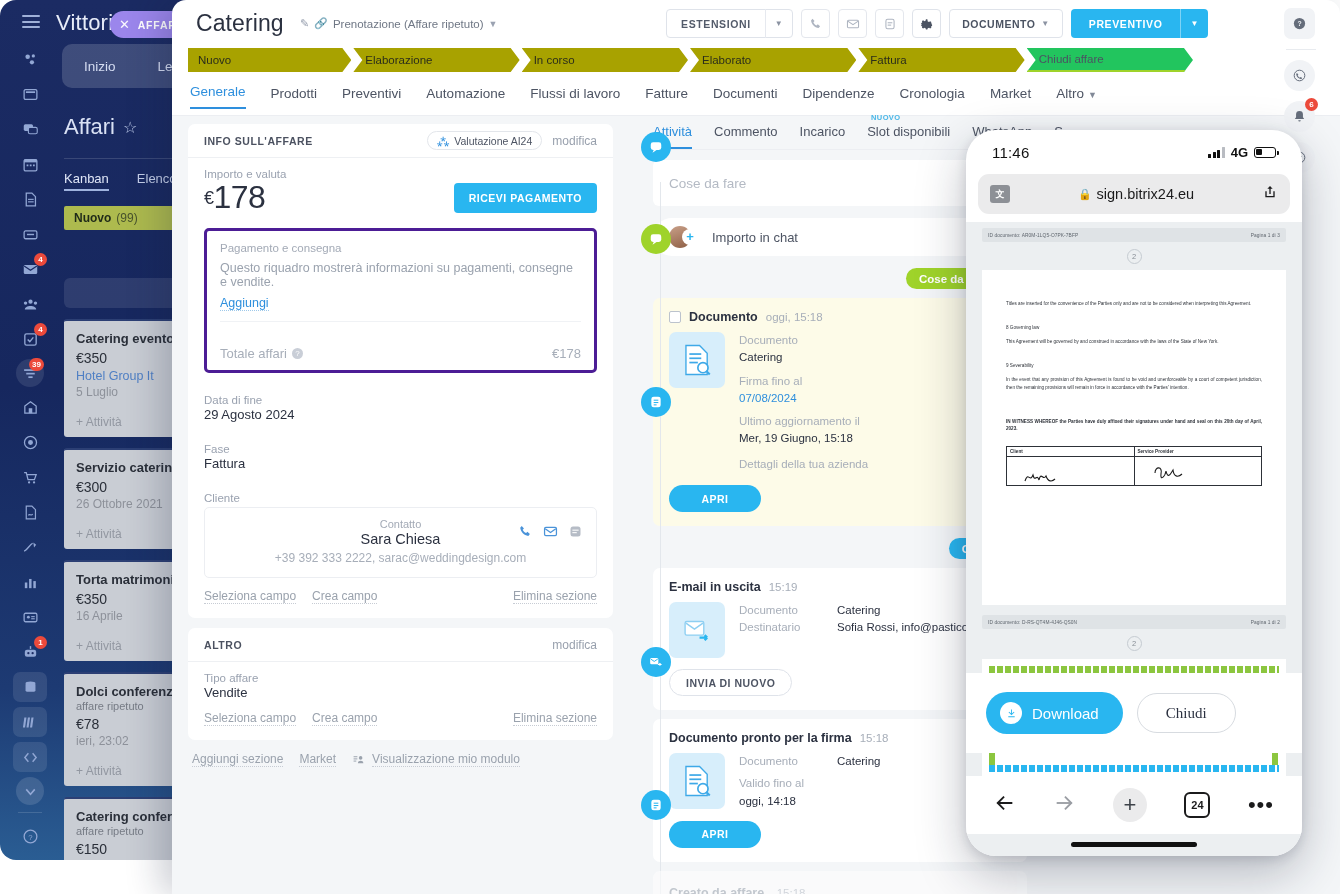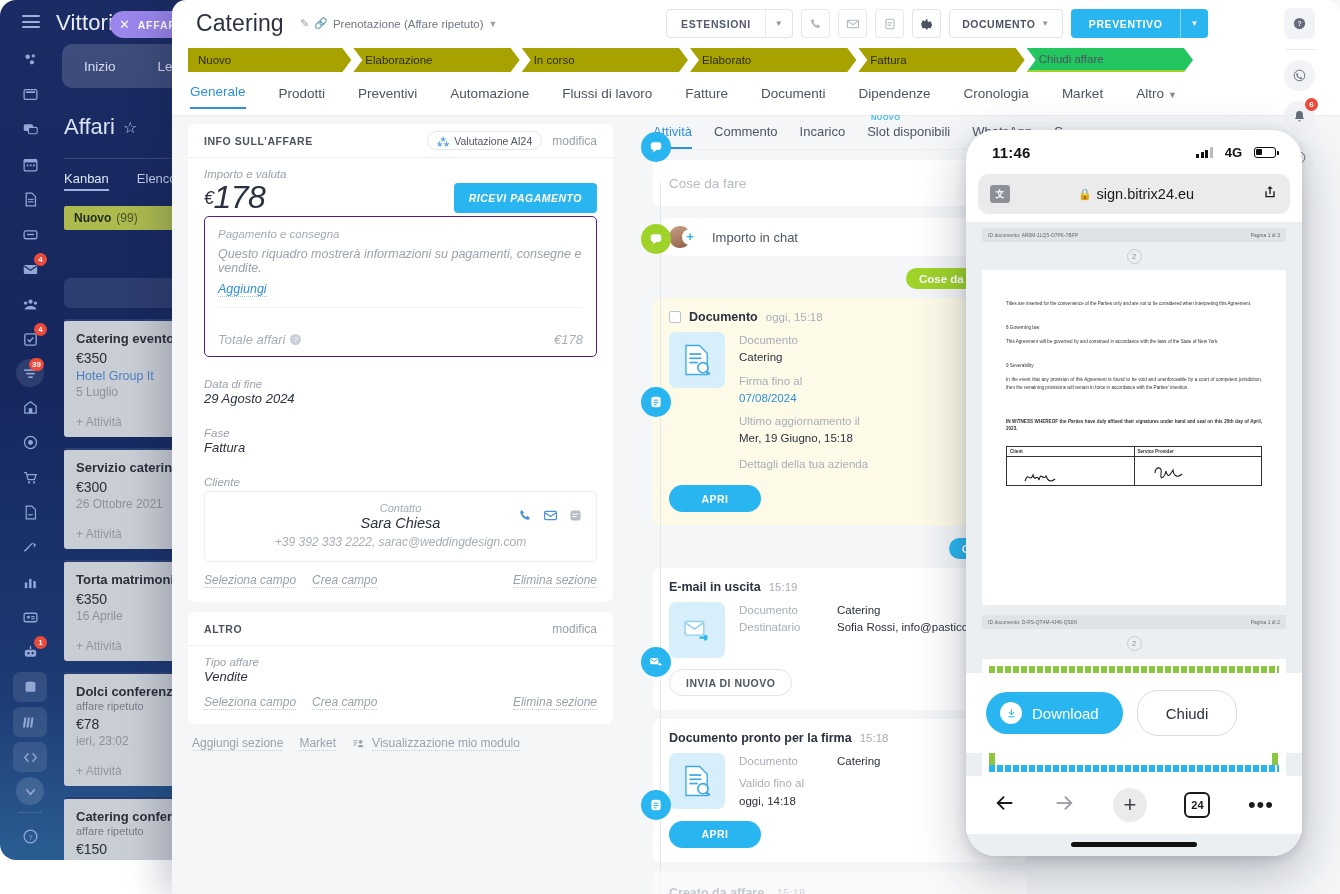--- a/index.html
+++ b/index.html
@@ -136,21 +136,21 @@
     position:relative; height:24px; color:#2b2e1a; font-size:11.5px;
     display:flex; align-items:center; padding-left:12px;
     background:#a8a200;
     clip-path: polygon(0 0, calc(100% - 9px) 0, 100% 50%, calc(100% - 9px) 100%, 0 100%, 9px 50%);
   }
   .pstage:first-child { clip-path: polygon(0 0, calc(100% - 9px) 0, 100% 50%, calc(100% - 9px) 100%, 0 100%); padding-left:10px;}
   .pstage.muted { background:#22c55e; color:#4b5362; border-bottom:2px solid #9fd32a;}
 
   
   .tabs {
-    position:absolute; left:190px; top:84px; display:flex; align-items:flex-end; gap:33px;
+    position:absolute; left:190px; top:84px; display:flex; align-items:flex-end; gap:25px;
     font-size:13.5px; color:#4d5463;
   }
   .tabs .tab { padding-bottom:8px; white-space:nowrap;}
   .tabs .tab.sel { color:#2e8fdd; border-bottom:2px solid #2e8fdd; }
   .tabs .tab .car { font-size:9px; color:#818997; margin-left:4px; }
 
   
   .col-left { position:absolute; left:16px; top:8px; width:425px; }
   .card { background:#fff; border-radius:7px; padding:0; margin-bottom:10px; }
   .card-head {
@@ -159,31 +159,31 @@
   }
   .card-head .ttl { font-size:10.5px; font-weight:bold; color:#4b5160; letter-spacing:.55px; }
   .card-head .rt { display:flex; align-items:center; gap:10px; }
   .ai-chip {
     height:19px; border:1px solid #e3e6eb; border-radius:10px; display:flex; align-items:center;
     gap:5px; padding:0 9px; font-size:10.5px; color:#4d5463;
   }
   .ai-chip .dots { color:#2e8fdd; font-size:11px; }
   .mod { font-size:12px; color:#98a0ad; }
 
-  .card-body { padding:10px 16px 14px 16px;font-style:italic; }
+  .card-body { padding:10px 16px 14px 16px; }
   .flabel { font-size:11.5px; color:#9aa2b0; margin-bottom:1px; }
   .fval { font-size:13px; color:#2b3140; }
   .amount-row { display:flex; align-items:center; justify-content:space-between; margin-top:-2px;}
   .amount { font-size:32px; color:#2b3140; letter-spacing:-.5px; }
   .amount .cur { font-size:18px; vertical-align:4px; }
   .btn-pay {
     height:30px; padding:0 15px; background:#29b6f0; color:#fff; border-radius:4px;
     display:flex; align-items:center; font-size:10.5px; font-weight:bold; letter-spacing:.5px;
   }
-  .pay-box { border:1px solid #4c1d95; border-radius:5px; padding:11px 13px 9px 13px; margin-top:0; }
+  .pay-box { border:3px solid #4c1d95; border-radius:5px; padding:11px 13px 9px 13px; margin-top:12px; }
   .pay-box .lb { font-size:11.5px; color:#a3aab6; }
   .pay-box .tx { font-size:12.5px; color:#9aa2ae; margin-top:7px; }
   .pay-box .lnk { font-size:12.5px; color:#2e8fdd; border-bottom:1px dotted #9fc9ea; display:inline-block; margin-top:7px;}
   .pay-box .tot { display:flex; justify-content:space-between; border-top:1px solid #f0f2f5; margin-top:10px; padding-top:24px;}
   .pay-box .tot .l { font-size:13px; color:#a7aeb9; display:flex; align-items:center; gap:5px;}
   .pay-box .tot .r { font-size:13px; color:#a7aeb9; }
   .qmark { width:11px;height:11px;border-radius:50%;background:#c9ced7;color:#fff;font-size:8px;display:inline-flex;align-items:center;justify-content:center;}
 
   .fgroup { margin-top:21px; }
   .contact-box { border:1px solid #eceef2; border-radius:5px; padding:10px 13px 12px 13px; margin-top:3px; position:relative;text-align:center;}
@@ -286,22 +286,22 @@
   }
 
   
   .phone {
     position:absolute; left:966px; top:130px; width:336px; height:726px;
     background:#fff; border-radius:30px;
     box-shadow:0 18px 50px rgba(20,28,52,.28), 0 3px 12px rgba(20,28,52,.14);
     overflow:hidden;
   }
   .ph-status { height:44px; display:flex; align-items:center; justify-content:space-between; padding:0 26px; }
-  .ph-time { font-size:15px; font-weight:bold; color:#111; letter-spacing:.2px; }
-  .ph-stat-r { display:flex; align-items:center; gap:12px; }
+  .ph-time { font-size:15px; font-weight:normal; color:#111; letter-spacing:.2px; }
+  .ph-stat-r { display:flex; align-items:center; gap:6px; }
   .bars { display:flex; align-items:flex-end; gap:1.5px; height:11px;}
   .bars i { width:3px; background:#111; border-radius:.5px; }
   .bars i:nth-child(1){height:4px;} .bars i:nth-child(2){height:6px;}
   .bars i:nth-child(3){height:8px;} .bars i:nth-child(4){height:11px;background:#b9bcc2;}
   .net { font-size:13px; font-weight:bold; color:#111; }
   .batt { width:22px;height:11px;border:1.4px solid #111;border-radius:3px;position:relative;}
   .batt:after{content:"";position:absolute;right:-3.5px;top:3px;width:2px;height:4px;background:#111;border-radius:0 1px 1px 0;}
   .batt i{position:absolute;left:1.3px;top:1.3px;bottom:1.3px;width:6px;background:#111;border-radius:1px;}
 
   .ph-urlbar { height:40px; margin:0 12px 8px 12px; background:#ebebec; border-radius:11px;
@@ -356,22 +356,22 @@
     display:flex; align-items:center; gap:14px; padding:0 20px;
   }
   .btn-dl {
     height:42px; padding:0 24px 0 14px; background:#29b6f0; border-radius:21px; color:#fff;
     display:flex; align-items:center; gap:10px; font-size:15px;
   }
   .btn-dl .circ { width:22px;height:22px;border-radius:50%;background:#fff;display:flex;align-items:center;
                   justify-content:center; }
   .btn-dl .circ svg { width:11px;height:11px;fill:#29b6f0;}
   .btn-close {
-    height:46px; padding:0 28px; background:#fff; border:1px solid #d7dbe0; border-radius:21px;
-    color:#2b3140; font-size:15px; display:flex; align-items:center;
+    height:40px; padding:0 28px; background:#fff; border:1px solid #d7dbe0; border-radius:21px;
+    color:#2b3140; font-size:15px; display:flex; align-items:center;font-family:Liberation Serif, serif;
   }
   .ph-nav {
     position:absolute; left:0; bottom:22px; width:336px; height:58px; background:#fff;
     display:flex; align-items:center; justify-content:space-between; padding:0 28px;
   }
   .ph-nav svg { fill:#1b1b1c; }
   .nav-plus { width:34px;height:34px;border-radius:50%;background:#ebebec;display:flex;align-items:center;justify-content:center;font-size:22px;color:#3d4249;}
   .tabcount { width:26px;height:26px;border:2px solid #1b1b1c;border-radius:6px;font-size:11px;font-weight:bold;
               display:flex;align-items:center;justify-content:center;color:#1b1b1c;}
   .dots3 { font-size:22px; color:#1b1b1c; letter-spacing:1px; line-height:0; }

